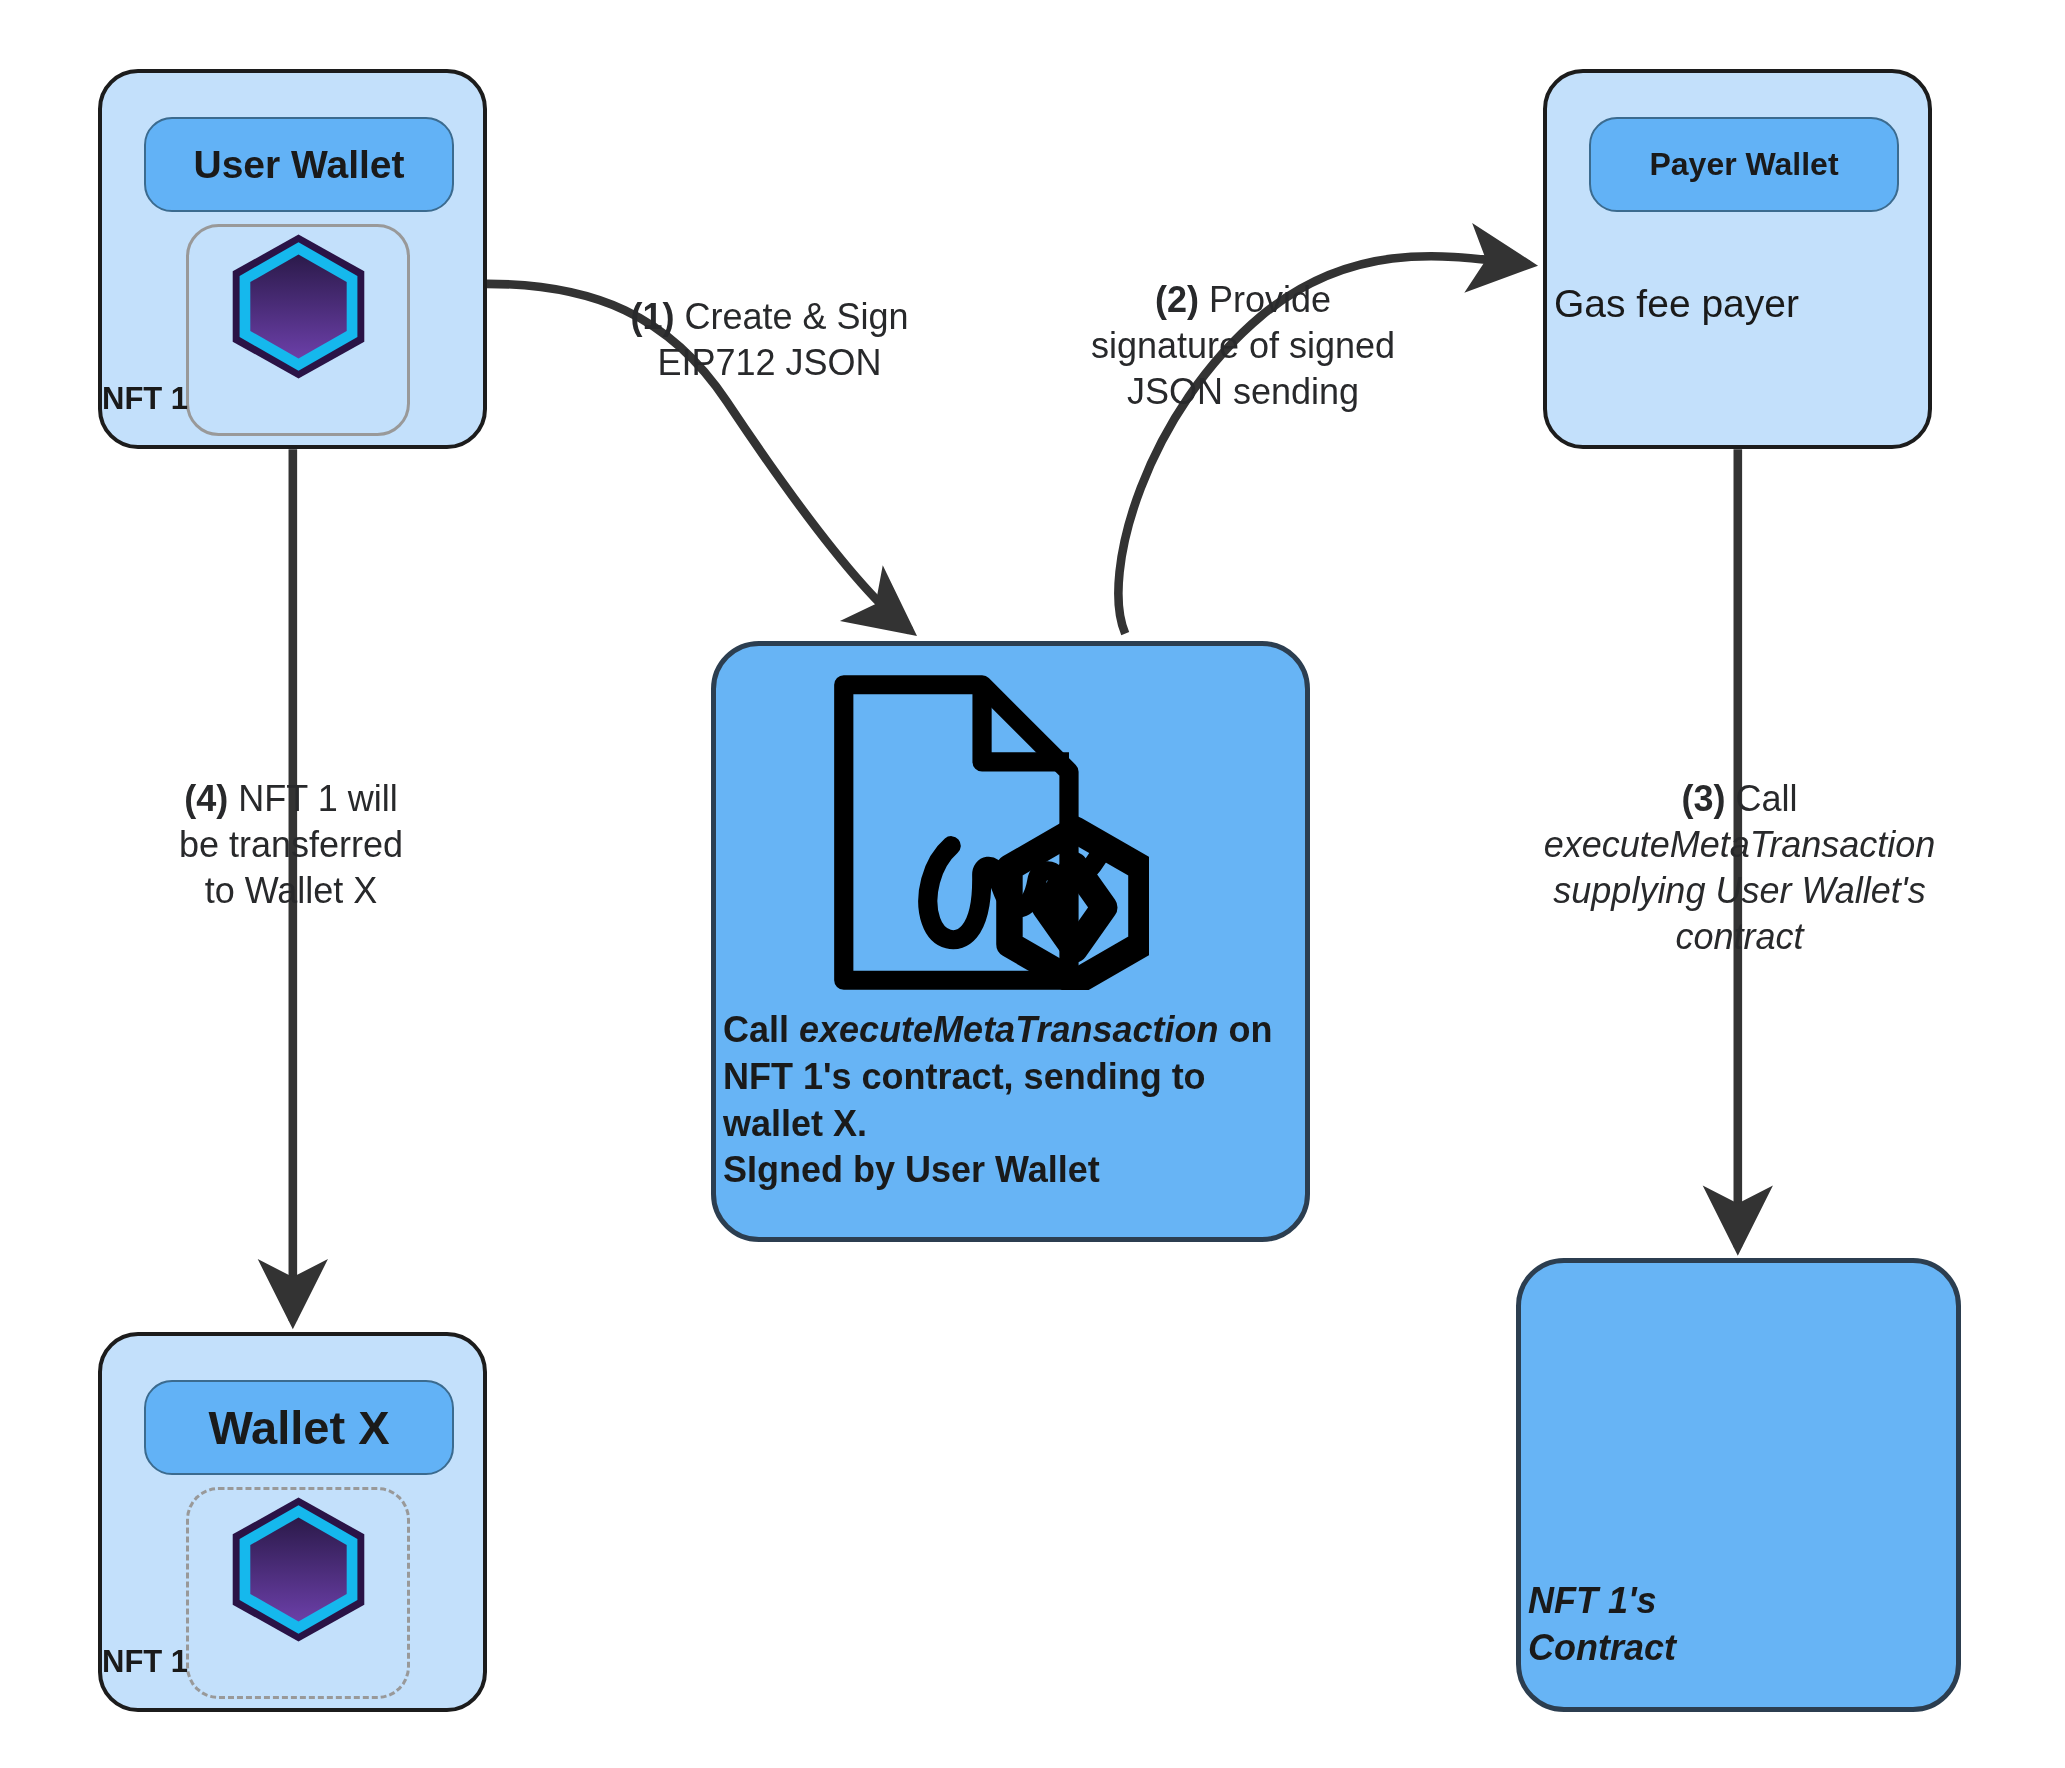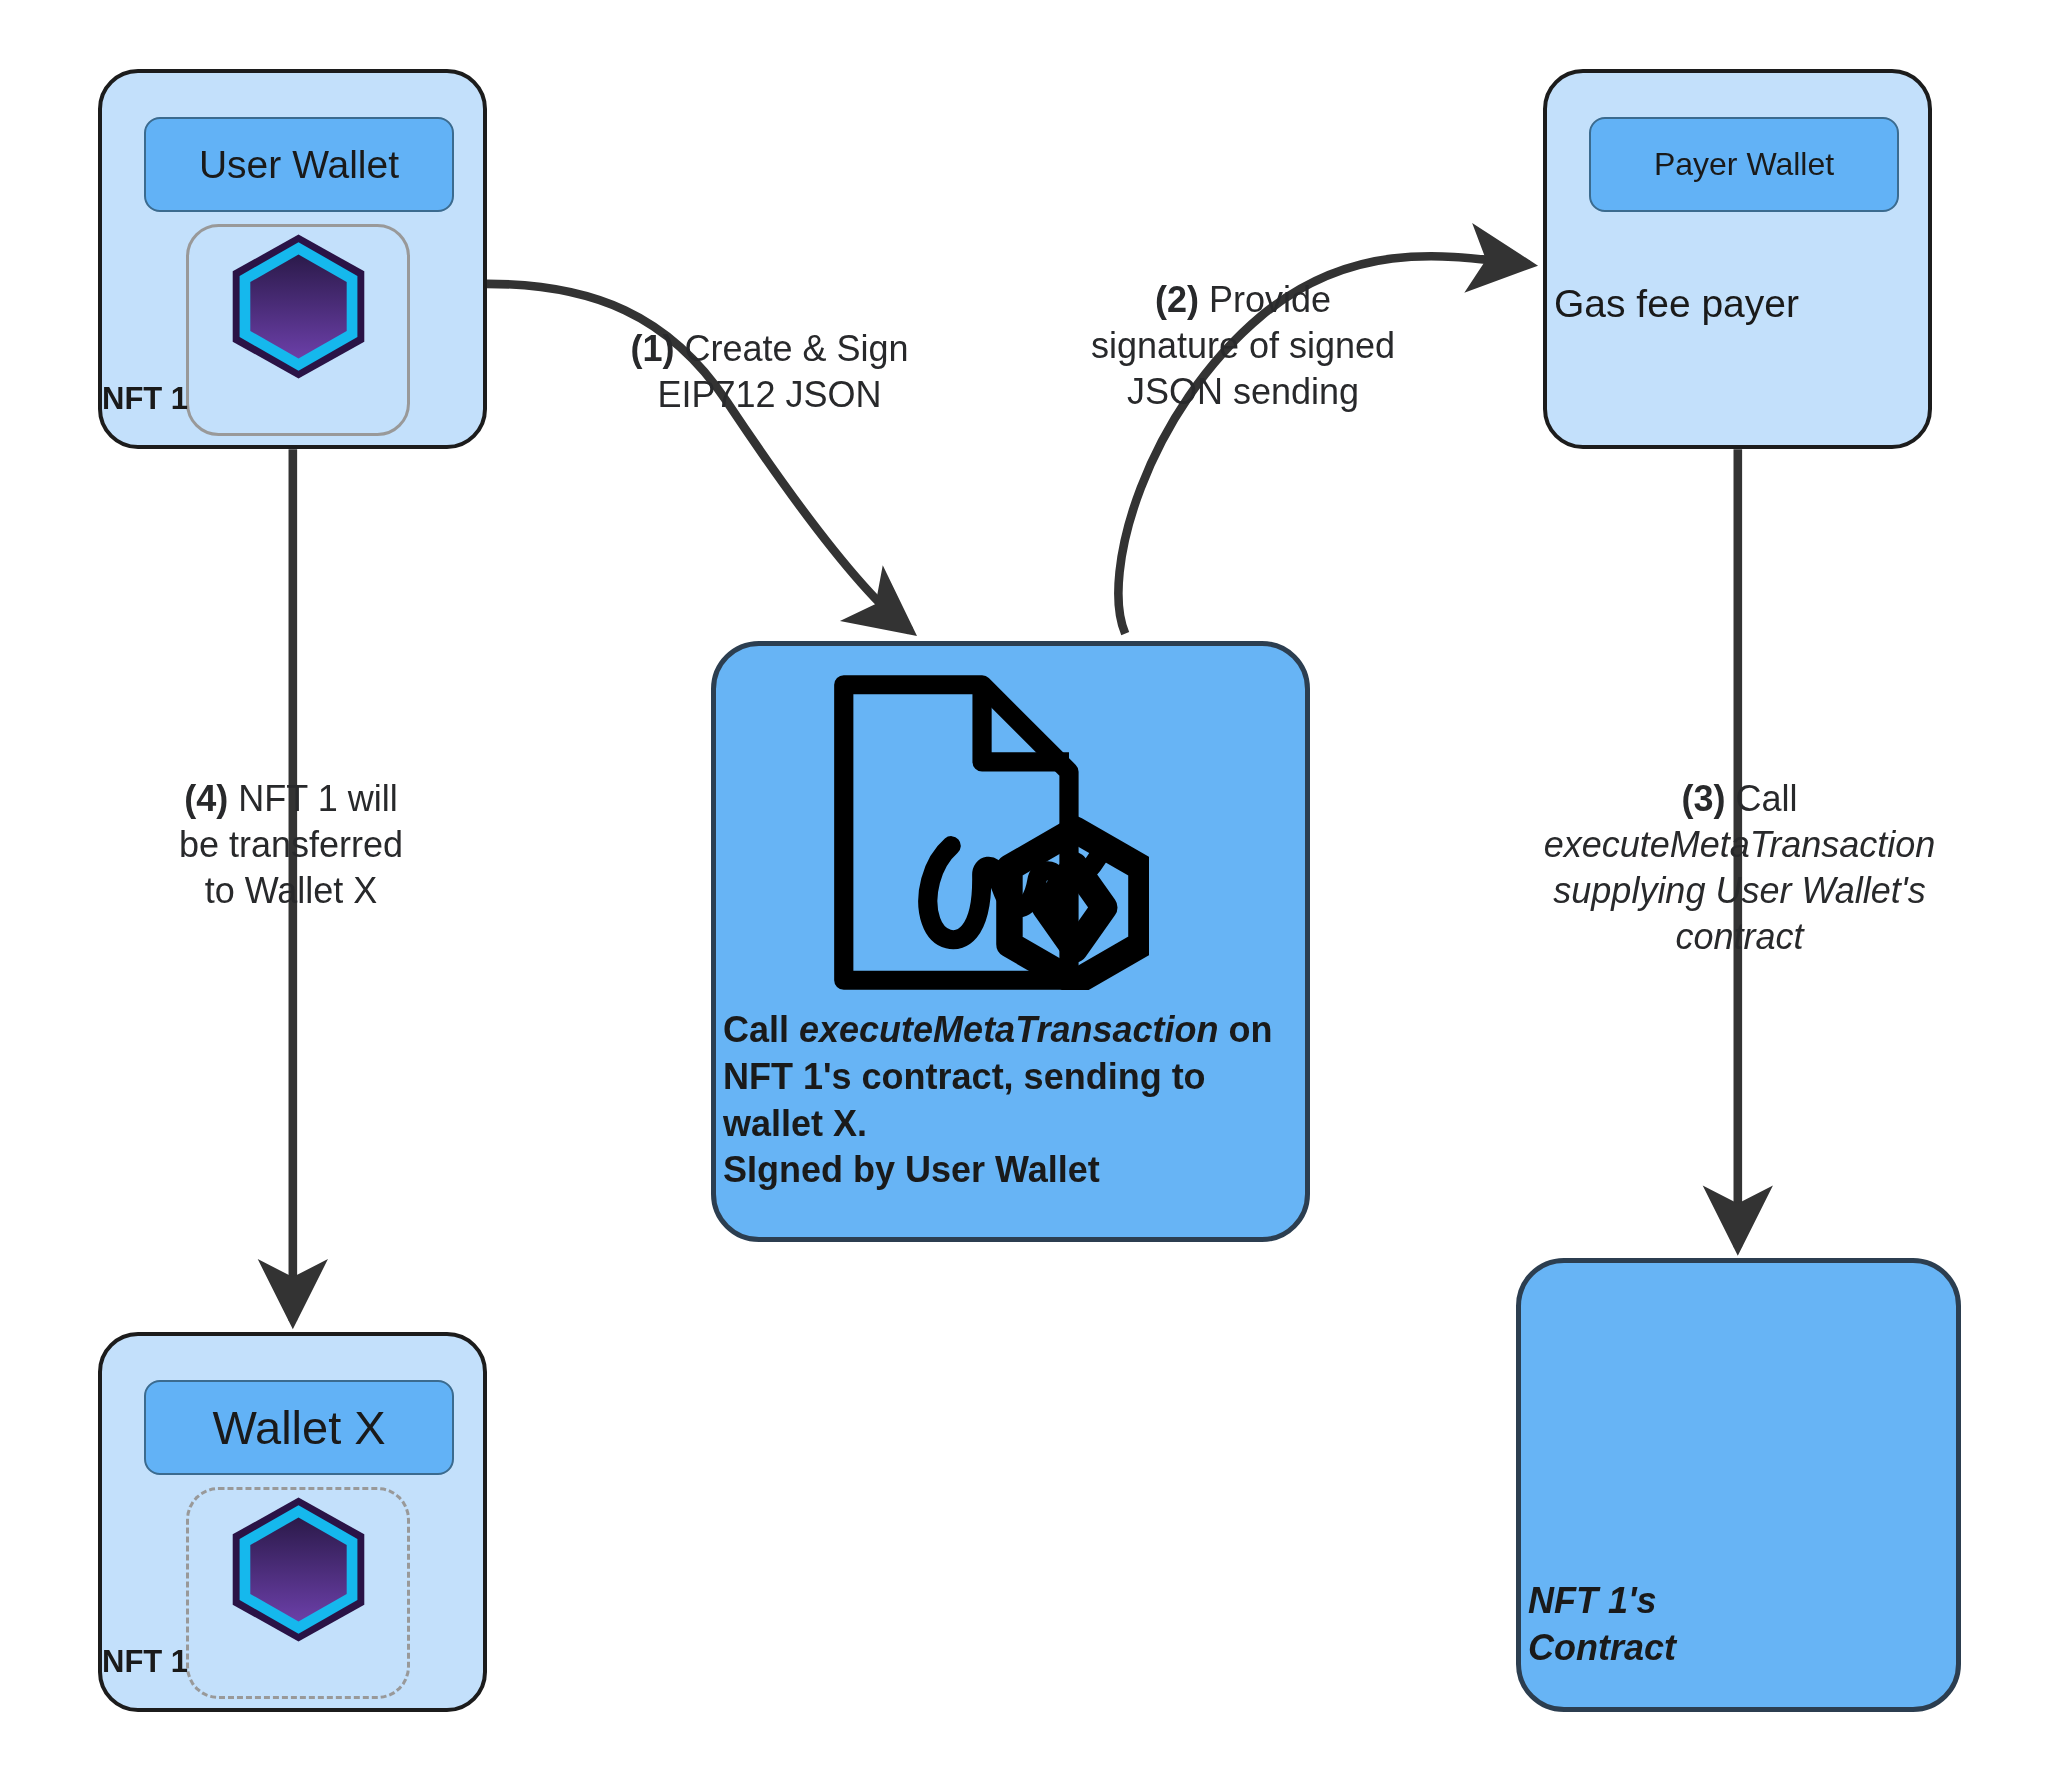--- a/index.html
+++ b/index.html
@@ -3,22 +3,22 @@
 <meta charset="utf-8">
 <style>
   html,body{margin:0;padding:0;background:#ffffff;}
   body{width:2066px;height:1768px;position:relative;overflow:hidden;
        font-family:"Liberation Sans",sans-serif;}
   #stage{position:absolute;left:0;top:0;width:2066px;height:1768px;}
   .node{position:absolute;box-sizing:border-box;}
   .wallet{background:#c3e0fb;border:4.8px solid #1c1c1c;border-radius:40px;}
   .hnode{background:#67b4f5;border:5.7px solid #2c3e50;border-radius:48px;}
   .titlebar{position:absolute;background:#62b2f6;border:2.9px solid #3b6b8f;
-            border-radius:16px;display:flex;align-items:center;justify-content:center;
-            font-weight:normal;color:#1a1a1a;}
+            border-radius:28px;display:flex;align-items:center;justify-content:center;
+            font-weight:bold;color:#1a1a1a;}
   .nftbox{position:absolute;box-sizing:border-box;border:3.8px solid #999999;border-radius:32.5px;}
   .nftbox.dashed{border-style:dashed;}
   .nftlabel{position:absolute;width:100%;font-weight:bold;color:#1a1a1a;}
   .lbl{position:absolute;text-align:center;color:#28292b;line-height:1.28;}
   .lbl b{font-weight:bold;}
   .lbl i{font-style:italic;}
   .cap{position:absolute;width:100%;text-align:left;color:#1a1a1a;line-height:1.3;padding-left:7px;}
 </style>
 </head>
 <body>
@@ -90,21 +90,21 @@
       <svg viewBox="0 0 115 100" width="306" height="268">
           <use href="#contract"></use>
         </svg>
     </div>
     <div class="cap" style="left:0;top:315px;font-size:36px;font-weight:bold;font-style:italic;">
       <span>NFT 1's</span><br>
       <span>Contract</span>
     </div>
   </div>
 
-  <div class="lbl" style="left:612px;top:294px;width:315px;font-size:36px;margin-top:32px;">
+  <div class="lbl" style="left:612px;top:294px;width:315px;font-size:36px;">
     <b>(1)</b>
     <span>Create &amp; Sign</span><br>
     <span>EIP712 JSON</span>
   </div>
 
   <div class="lbl" style="left:1071px;top:277px;width:344px;font-size:36px;">
     <b>(2)</b>
     <span>Provide</span><br>
     <span>signature of signed</span><br>
     <span>JSON sending</span>

